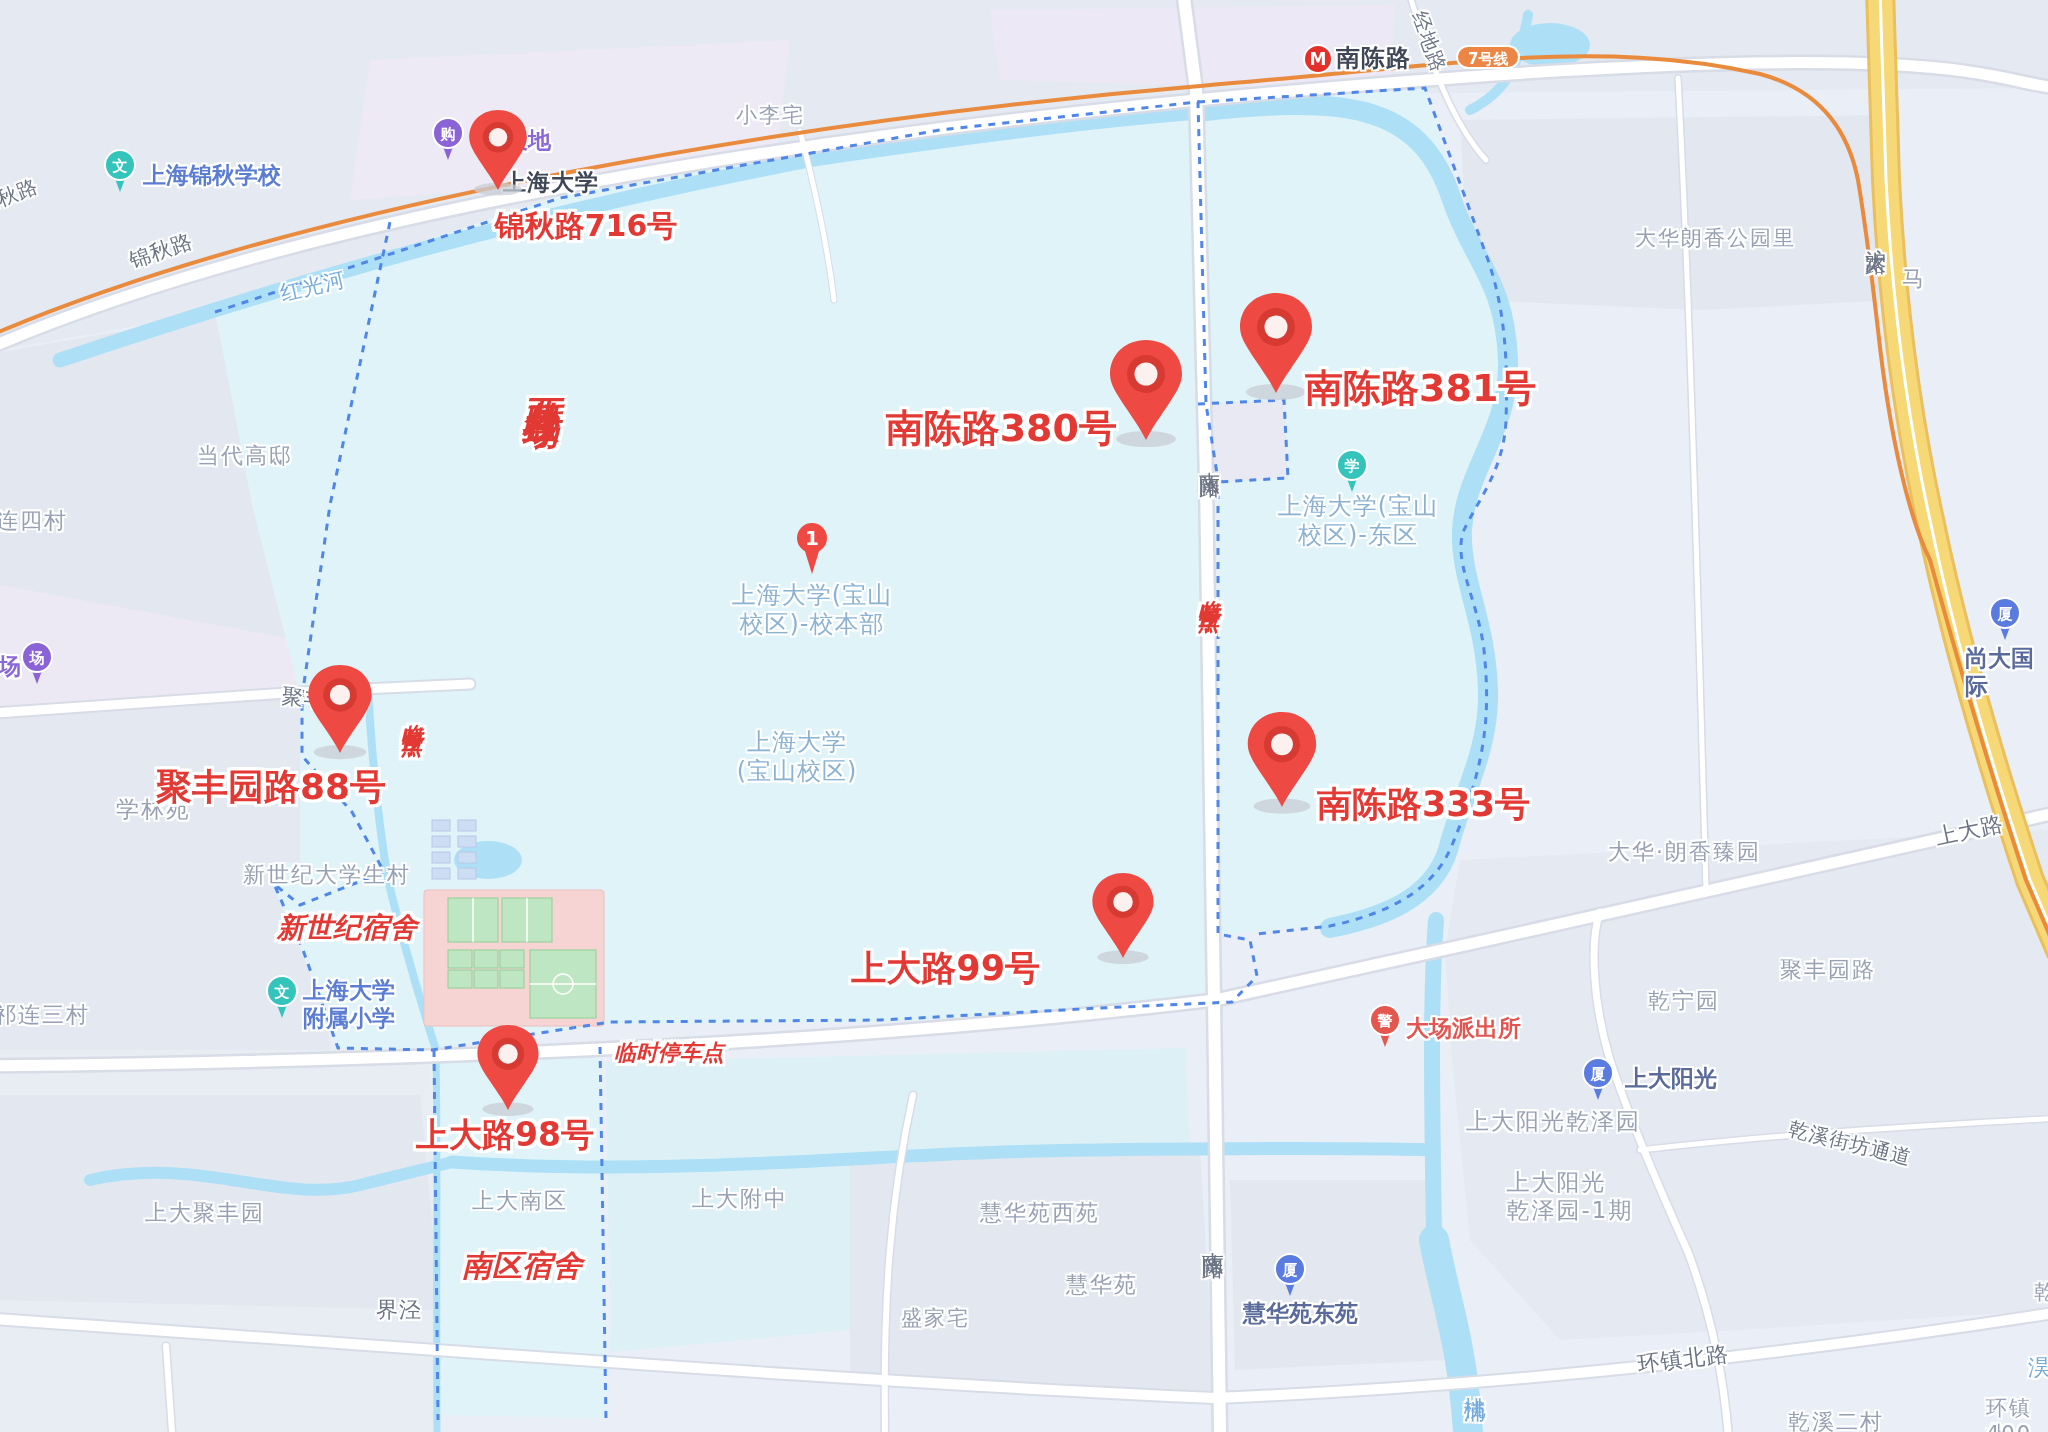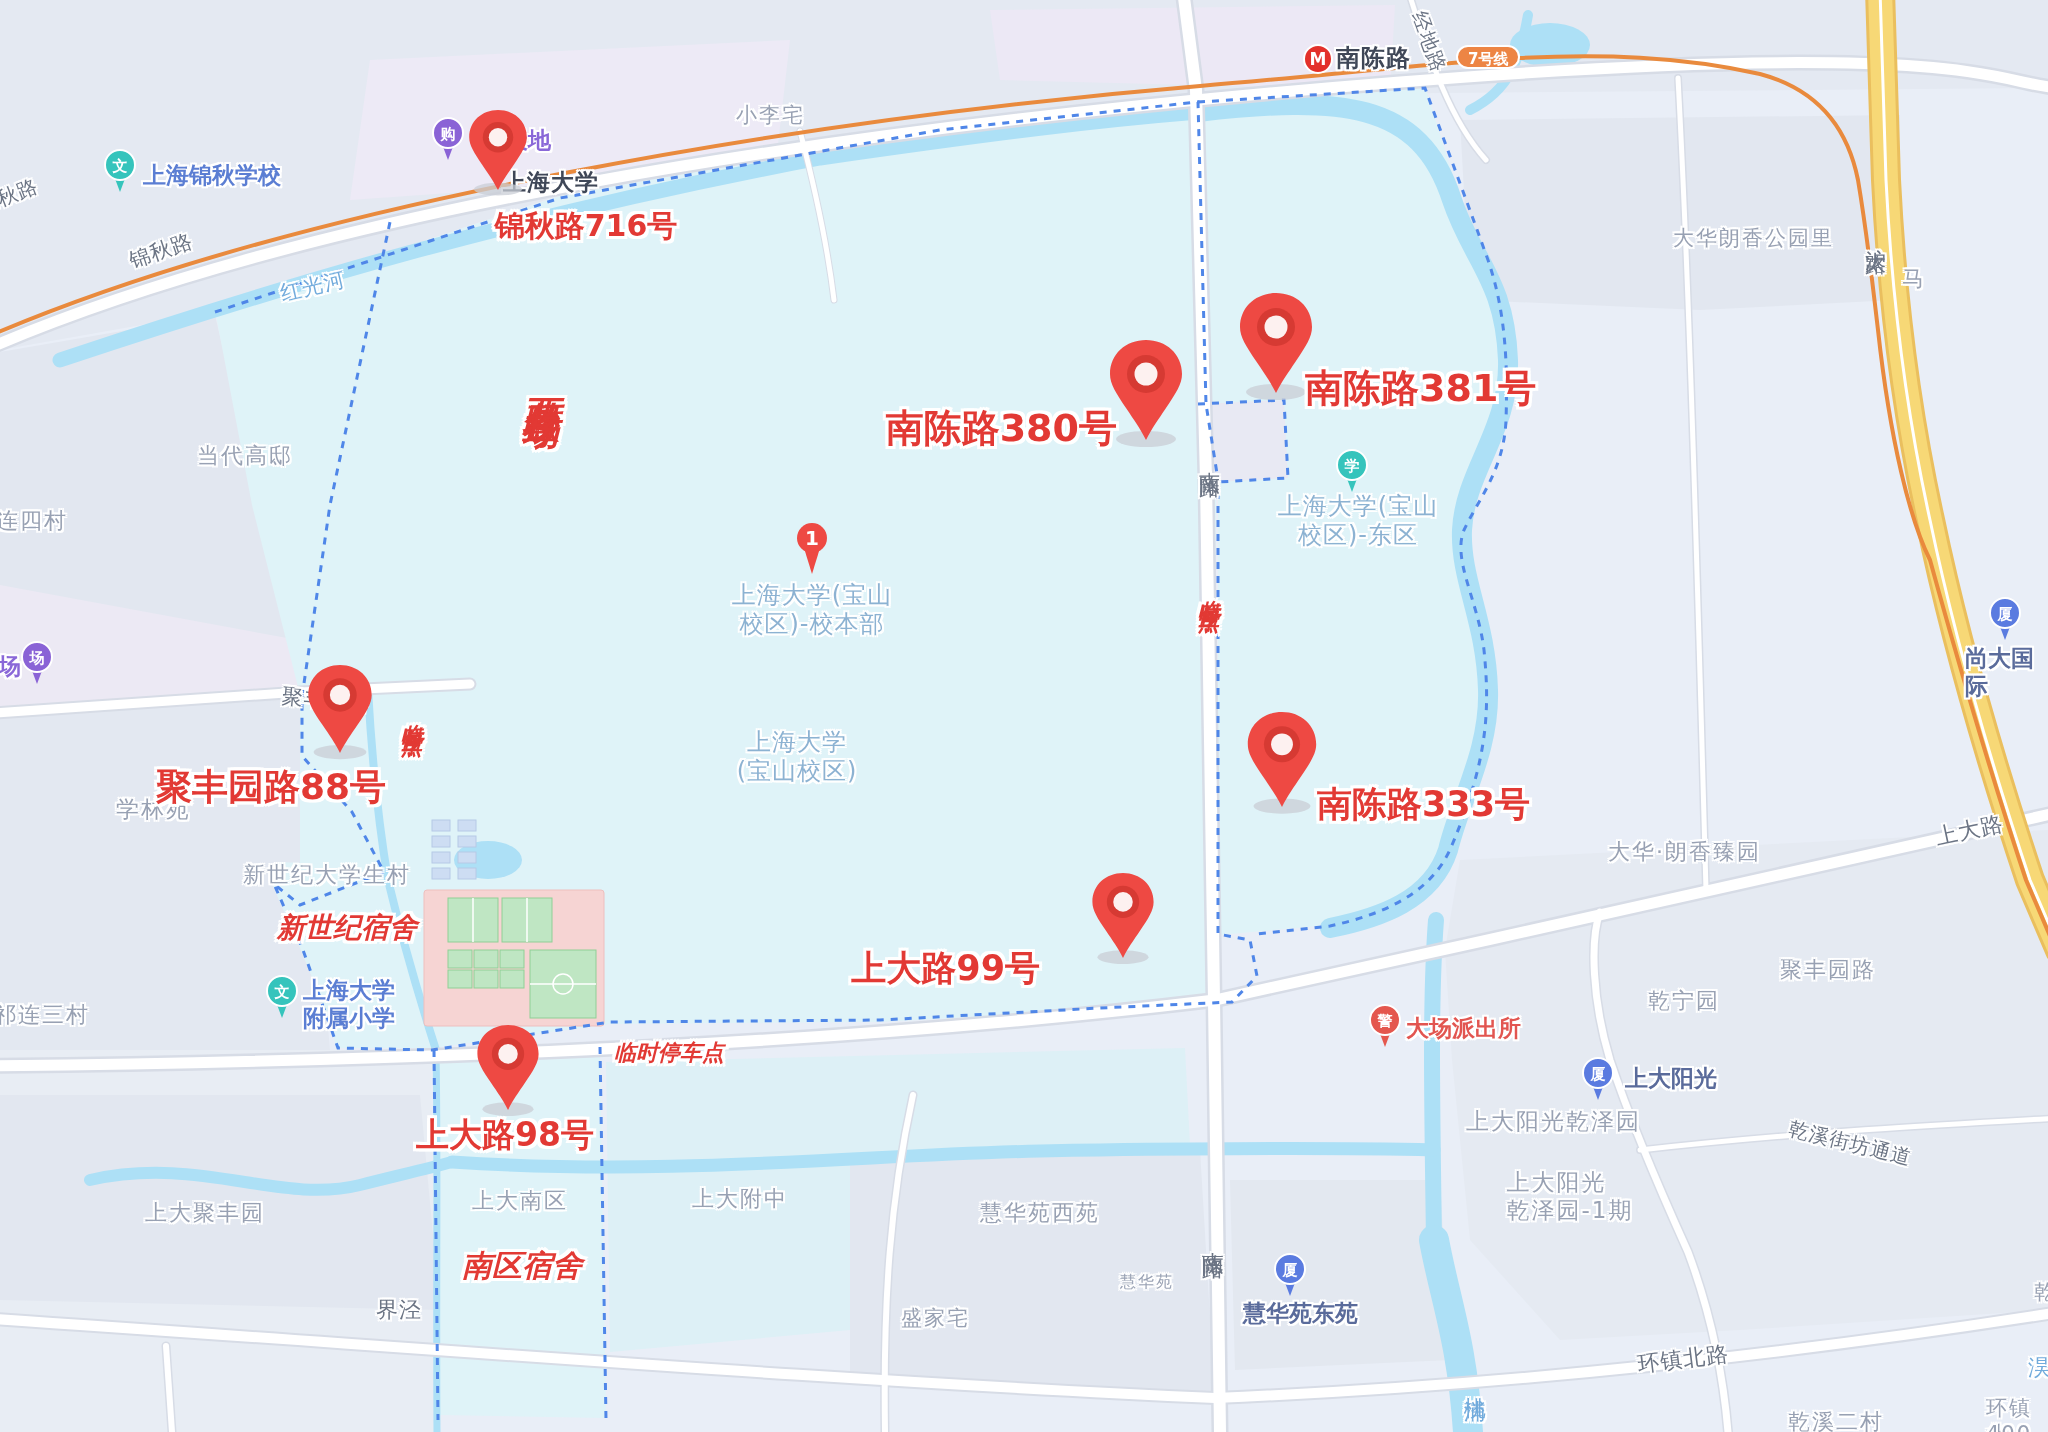--- a/index.html
+++ b/index.html
@@ -163,22 +163,22 @@
       <div class="lbl area" style="left: 174px; top: 443px; font-size: 22px; margin-left: 23px;">当代高邸</div>
       <div class="lbl area" style="left: -28px; top: 508px; font-size: 22px;">祁连四村</div>
       <div class="lbl area" style="left: 116px; top: 795px; font-size: 23px;">学林苑</div>
       <div class="lbl area" style="left: -6px; top: 1002px; font-size: 22px;">祁连三村</div>
       <div class="lbl area" style="left: 243px; top: 862px; font-size: 22px;">新世纪大学生村</div>
       <div class="lbl area" style="left: 472px; top: 1188px; font-size: 22px;">上大南区</div>
       <div class="lbl area" style="left: 692px; top: 1186px; font-size: 22px;">上大附中</div>
       <div class="lbl area" style="left: 145px; top: 1200px; font-size: 22px;">上大聚丰园</div>
       <div class="lbl area" style="left: 901px; top: 1306px; font-size: 21px;">盛家宅</div>
       <div class="lbl area" style="left: 980px; top: 1200px; font-size: 22px;">慧华苑西苑</div>
-      <div class="lbl area" style="left: 1120px; top: 1272px; font-size: 16px;">慧华苑</div>
-      <div class="lbl area" style="left: 1635px; top: 226px; font-size: 21px; margin-left: 38px;">大华朗香公园里</div>
+      <div class="lbl area" style="left: 1066px; top: 1272px; font-size: 22px;">慧华苑</div>
+      <div class="lbl area" style="left: 1635px; top: 226px; font-size: 21px;">大华朗香公园里</div>
       <div class="lbl area" style="left: 1608px; top: 839px; font-size: 22px;">大华·朗香臻园</div>
       <div class="lbl area" style="left: 1648px; top: 988px; font-size: 22px;">乾宁园</div>
       <div class="lbl area" style="left: 1780px; top: 957px; font-size: 22px;">聚丰园路</div>
       <div class="lbl area" style="left: 1788px; top: 1409px; font-size: 22px;">乾溪二村</div>
       <div class="lbl area" style="left: 1986px; top: 1396px; font-size: 21px;">环镇北</div>
       <div class="lbl area" style="left: 1986px; top: 1422px; font-size: 21px;">400弄</div>
       <div class="lbl area" style="left: 1902px; top: 266px; font-size: 22px;">马</div>
       <div class="lbl area" style="left: 2034px; top: 1280px; font-size: 21px;">乾</div>
       <div class="lbl area" style="left: 1466px; top: 1107px; font-size: 23px;">上大阳光乾泽园</div>
       <div class="lbl area a-center" style="left: 1570px; top: 1168px; font-size: 23px;">上大阳光

